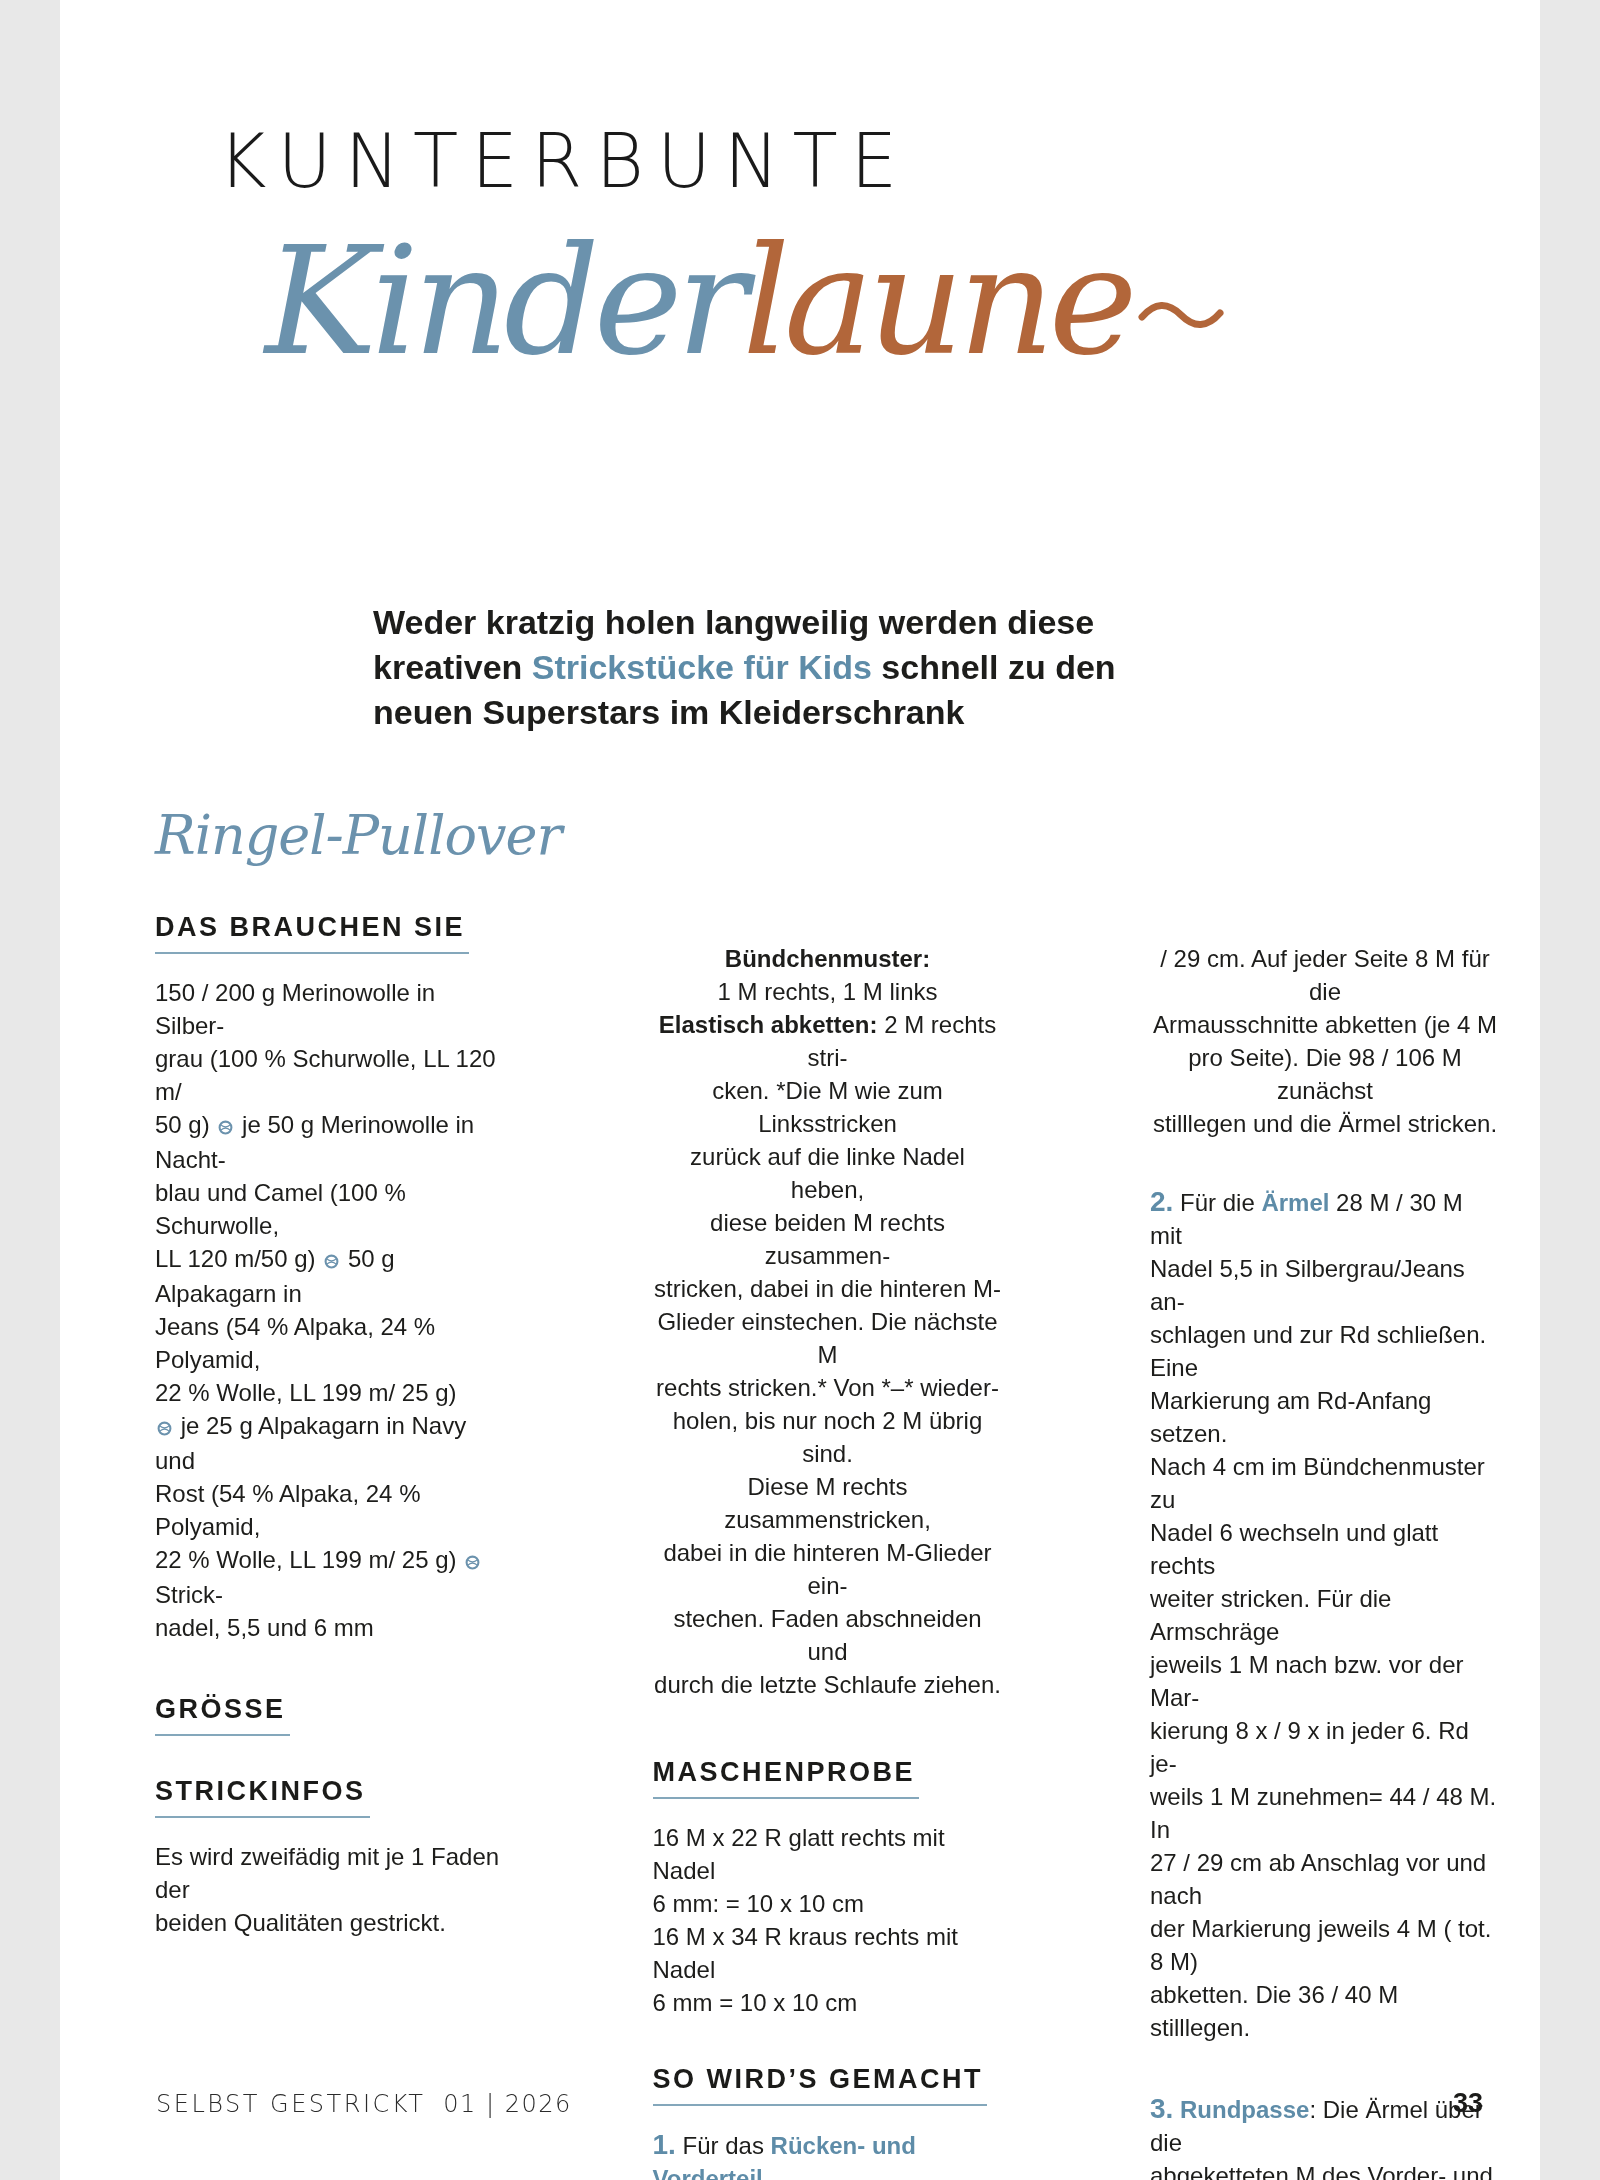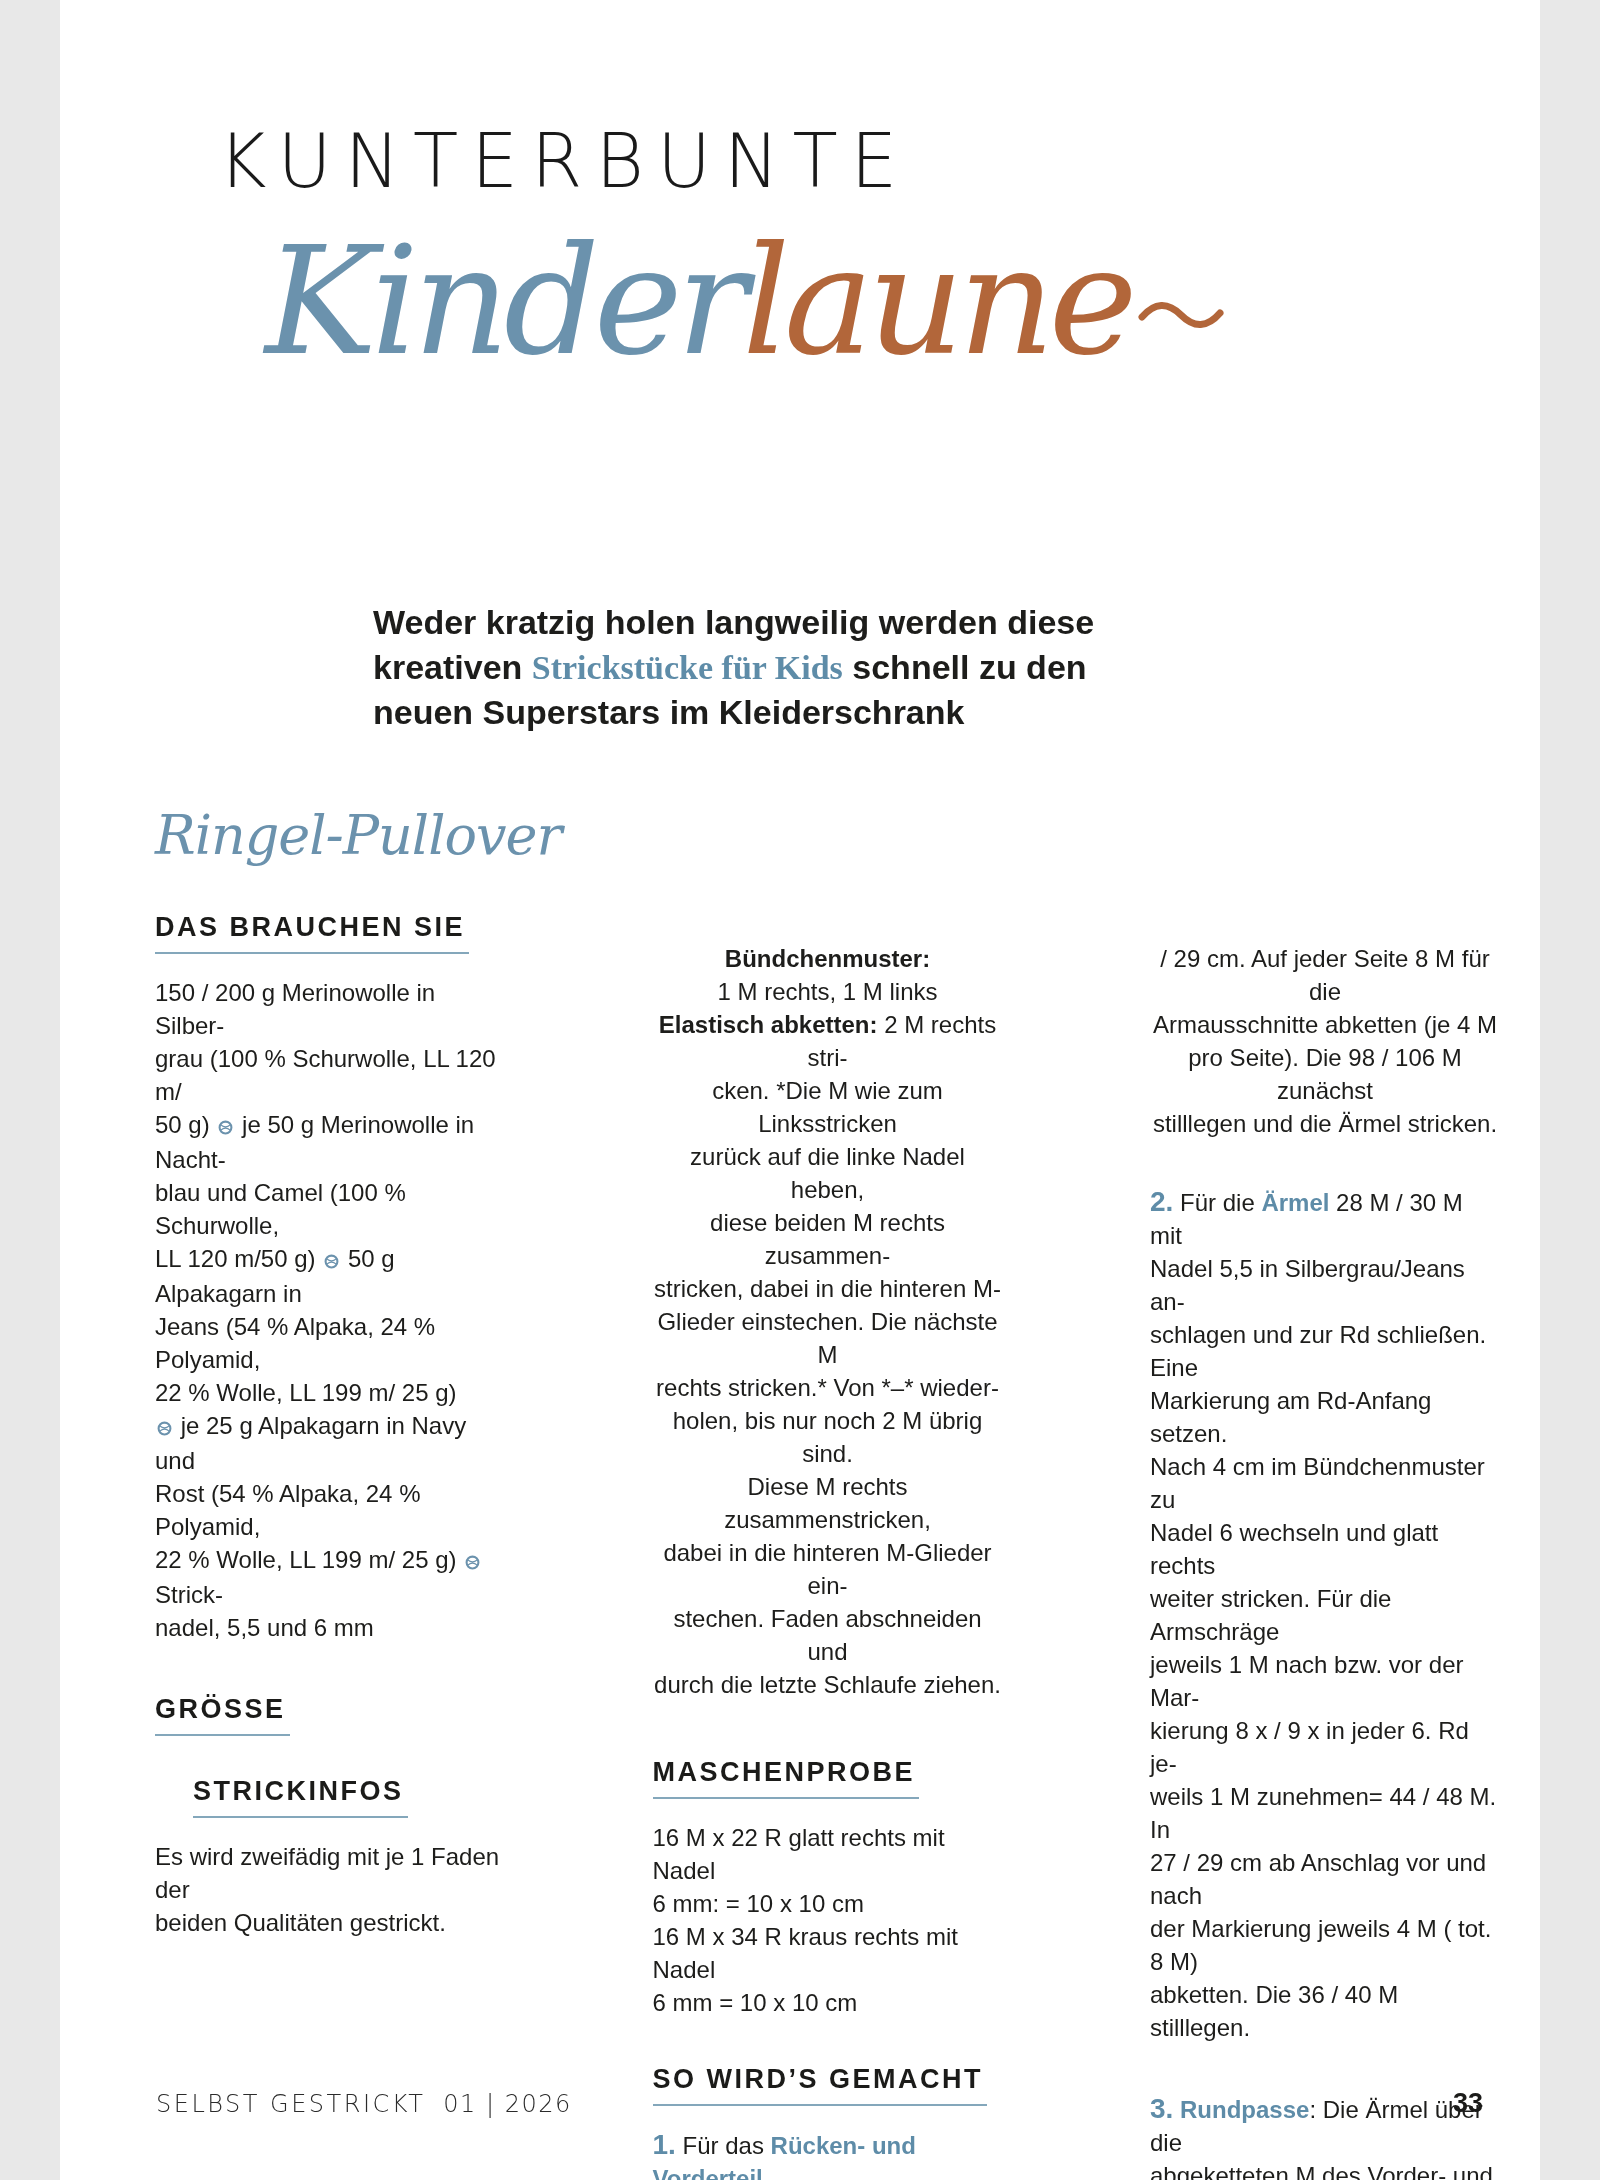--- a/index.html
+++ b/index.html
@@ -26,21 +26,21 @@
     font-size:150px;line-height:1;letter-spacing:-6px;white-space:nowrap;
   }
   .script-blue{color:var(--blue-script);}
   .script-rust{color:var(--rust);}
   .flourish{display:inline-block;vertical-align:18px;margin-left:6px;}
   .intro{
     position:absolute;left:313px;top:600px;margin:0;
     font-size:34px;line-height:45px;font-weight:700;color:var(--ink);
     white-space:pre-line;
   }
-  .intro .seg-blue{color:var(--blue);font-weight:700;font-family:Liberation Serif, serif;}
+  .intro .seg-blue{color:var(--blue);font-weight:700;}
   .pattern-name{
     position:absolute;left:95px;top:806px;margin:0;
     font-family:"DejaVu Serif",serif;font-style:italic;font-weight:500;
     font-size:54px;line-height:1.1;color:var(--blue-script);letter-spacing:-1px;
   }
   .columns{
     position:absolute;left:95px;top:912px;width:1345px;
     display:grid;grid-template-columns:repeat(3,350px);justify-content:space-between;
   }
   .col > *{margin:0;}
@@ -50,21 +50,21 @@
     padding:0 4px 9px 0;border-bottom:2px solid var(--rule);
     margin-bottom:22px;white-space:nowrap;
   }
   .body{
     font-size:24px;line-height:33px;color:var(--ink);
     white-space:pre-line;
   }
   .seg-b{font-weight:700;}
   .seg-blue{color:var(--blue);font-weight:700;}
   .seg-num{color:var(--blue);font-weight:700;font-size:28px;}
-  .mt40{margin-top:40px;margin-left:38px;} .mt45{margin-top:45px;} .mt48{margin-top:48px;}
+  .mt40{margin-top:40px;} .mt45{margin-top:45px;} .mt48{margin-top:48px;}
   .mt50{margin-top:50px;} .mt56{margin-top:56px;}
   .first-body{margin-top:30px;text-align:center;}
   .yarn-icon{display:inline-block;vertical-align:-2px;margin:0 2px;}
   .footer{
     position:absolute;left:96px;top:2090px;
     font-family:"DejaVu Sans",sans-serif;font-weight:200;
     font-size:24px;letter-spacing:2.5px;color:#2b2b2b;white-space:nowrap;
   }
   .footer .issue{margin-left:18px;letter-spacing:1.5px;}
   .page-number{

